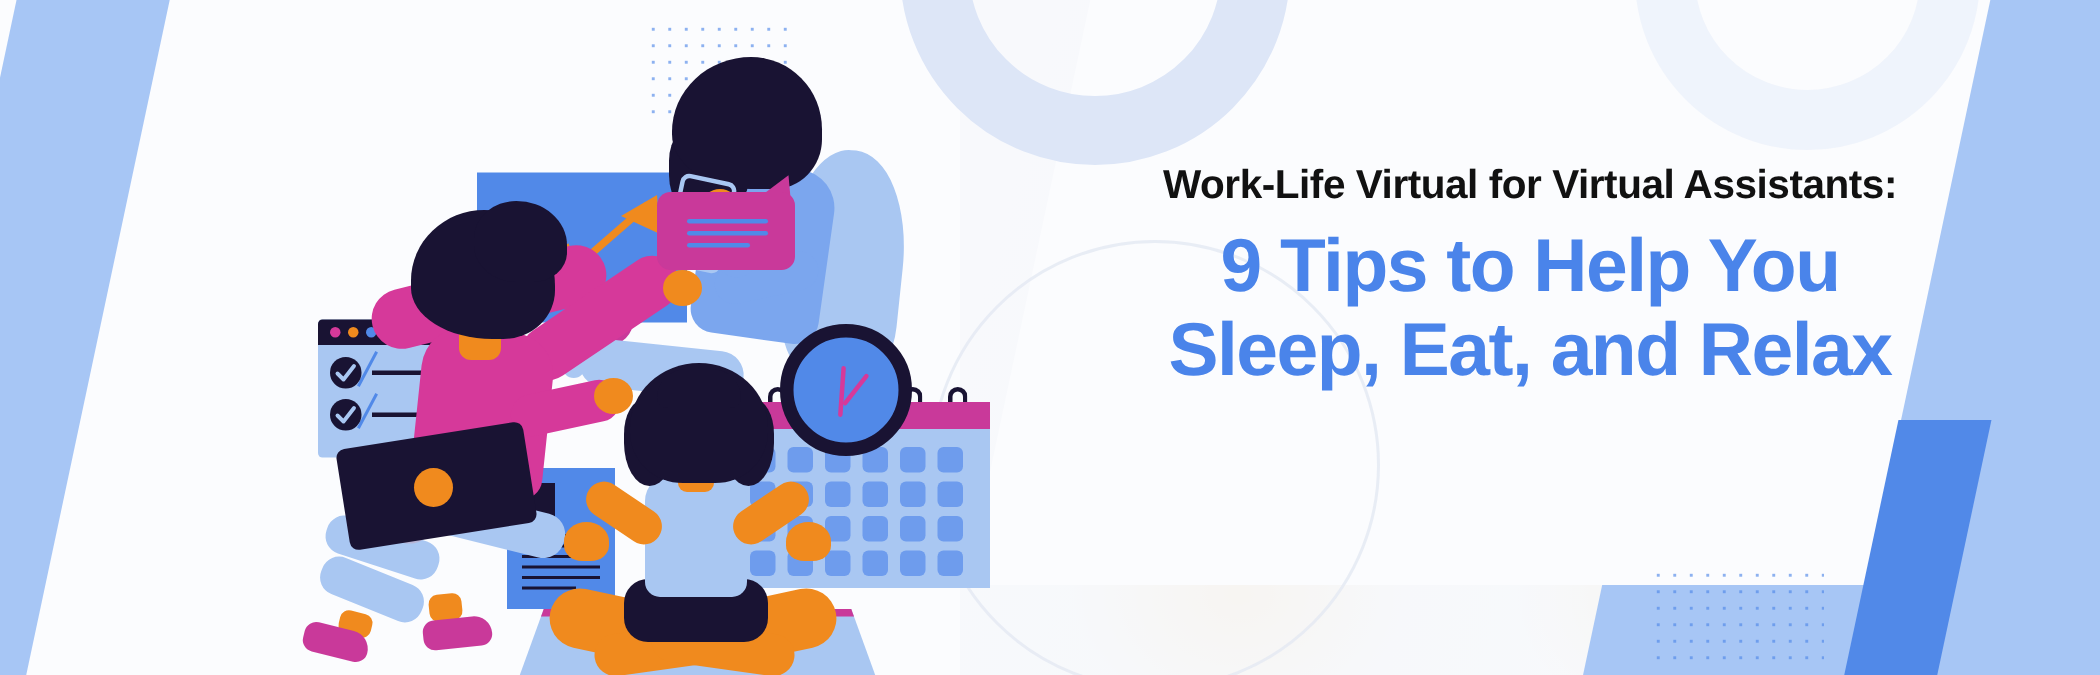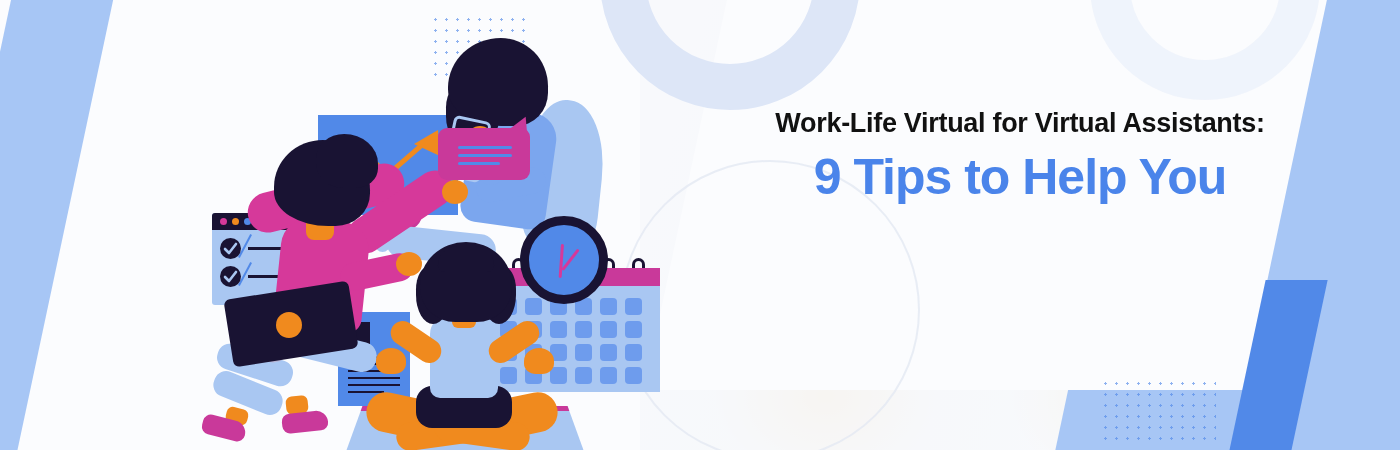--- a/index.html
+++ b/index.html
@@ -407,16 +407,17 @@
     <div class="sh" id="m-hair-r"></div>
     <div class="sh" id="m-face"></div>
     <div class="sh" id="m-hair"></div>
     <div class="sh" id="m-bang"></div>
   </div>
 
   <div id="headline">
     <div id="kicker">Work-Life Virtual for Virtual Assistants:</div>
     <div id="headline-main">
       <span class="hl-row">9 Tips to Help You</span>
+      <span class="hl-row">Sleep, Eat, and Relax</span>
     </div>
   </div>
 
 </div>
 
 </body></html>

